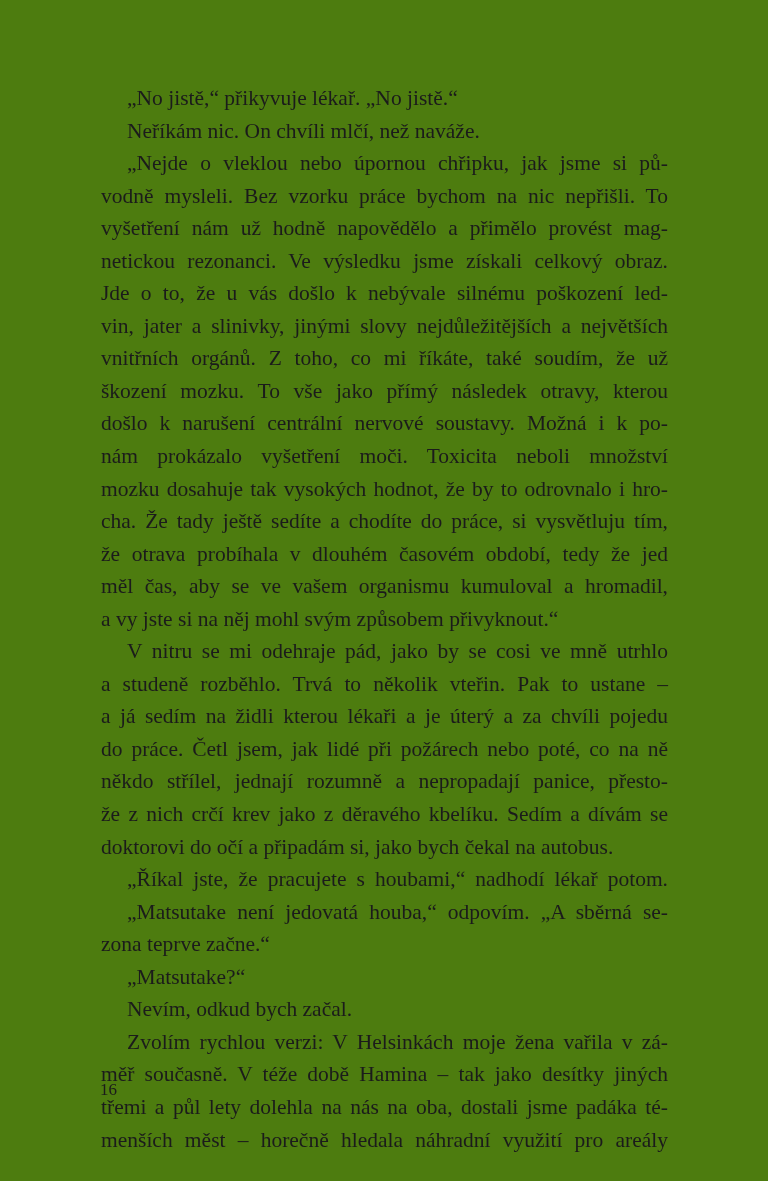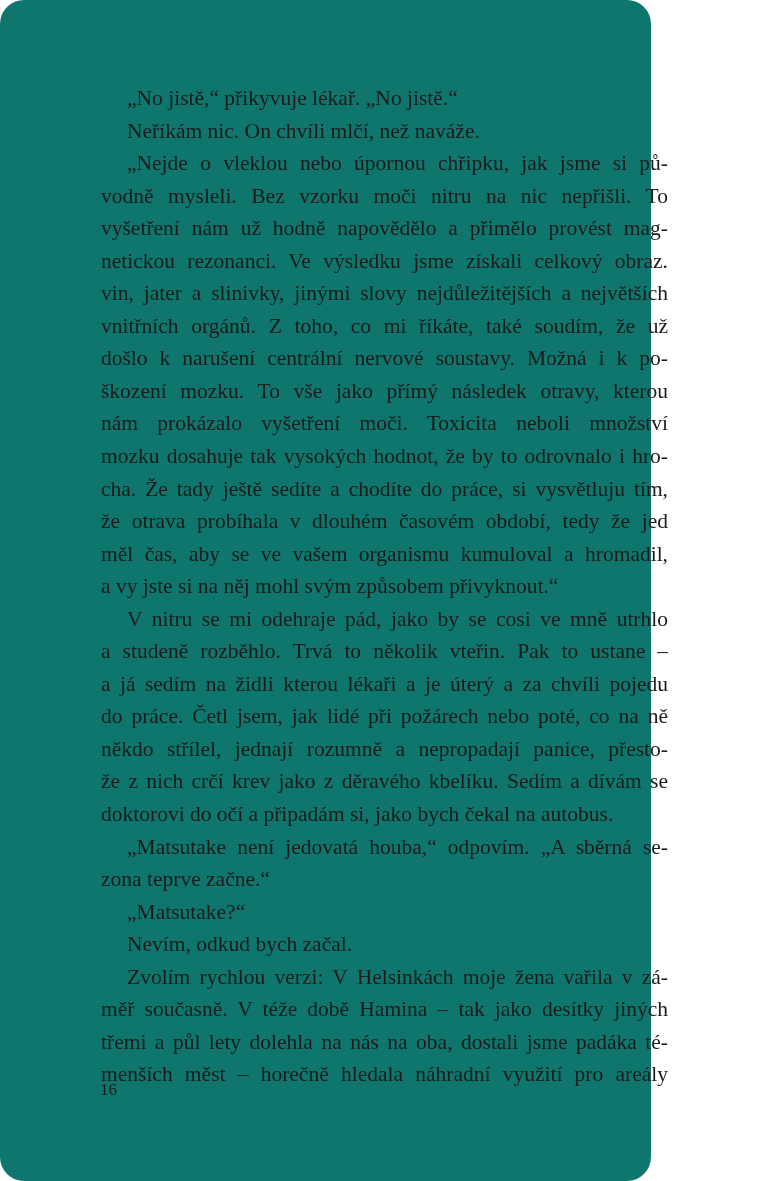--- a/index.html
+++ b/index.html
@@ -10,24 +10,23 @@
   body {
     width: 768px;
     height: 1181px;
     position: relative;
     overflow: hidden;
   }
   .page {
     position: absolute;
     left: 0;
     top: 0;
-    width: 651px;
+    width: 768px;
     height: 1181px;
-    background: #0f766e;
-    border-radius: 24px;
+    background: #4d7c0f;
   }
   .text-block {
     position: absolute;
     left: 101px;
     top: 82px;
     width: 567px;
     font-family: "Liberation Serif", "DejaVu Serif", serif;
     font-size: 21.5px;
     color: #1b1b1b;
   }
@@ -55,40 +54,42 @@
   }
 </style>
 </head>
 <body>
 
 <div class="page">
   <div class="text-block" id="text-block">
       <div class="line indent last">„No jistě,“ přikyvuje lékař. „No jistě.“</div>
       <div class="line indent last">Neříkám nic. On chvíli mlčí, než naváže.</div>
       <div class="line indent">„Nejde o vleklou nebo úpornou chřipku, jak jsme si pů-</div>
-      <div class="line">vodně mysleli. Bez vzorku moči nitru na nic nepřišli. To</div>
+      <div class="line">vodně mysleli. Bez vzorku práce bychom na nic nepřišli. To</div>
       <div class="line">vyšetření nám už hodně napovědělo a přimělo provést mag-</div>
       <div class="line">netickou rezonanci. Ve výsledku jsme získali celkový obraz.</div>
+      <div class="line">Jde o to, že u vás došlo k nebývale silnému poškození led-</div>
       <div class="line">vin, jater a slinivky, jinými slovy nejdůležitějších a největších</div>
       <div class="line">vnitřních orgánů. Z toho, co mi říkáte, také soudím, že už</div>
+      <div class="line">škození mozku. To vše jako přímý následek otravy, kterou</div>
       <div class="line">došlo k narušení centrální nervové soustavy. Možná i k po-</div>
-      <div class="line">škození mozku. To vše jako přímý následek otravy, kterou</div>
       <div class="line">nám prokázalo vyšetření moči. Toxicita neboli množství</div>
       <div class="line">mozku dosahuje tak vysokých hodnot, že by to odrovnalo i hro-</div>
       <div class="line">cha. Že tady ještě sedíte a chodíte do práce, si vysvětluju tím,</div>
       <div class="line">že otrava probíhala v dlouhém časovém období, tedy že jed</div>
       <div class="line">měl čas, aby se ve vašem organismu kumuloval a hromadil,</div>
       <div class="line last">a vy jste si na něj mohl svým způsobem přivyknout.“</div>
       <div class="line indent">V nitru se mi odehraje pád, jako by se cosi ve mně utrhlo</div>
       <div class="line">a studeně rozběhlo. Trvá to několik vteřin. Pak to ustane –</div>
       <div class="line">a já sedím na židli kterou lékaři a je úterý a za chvíli pojedu</div>
       <div class="line">do práce. Četl jsem, jak lidé při požárech nebo poté, co na ně</div>
       <div class="line">někdo střílel, jednají rozumně a nepropadají panice, přesto-</div>
       <div class="line">že z nich crčí krev jako z děravého kbelíku. Sedím a dívám se</div>
       <div class="line last">doktorovi do očí a připadám si, jako bych čekal na autobus.</div>
+      <div class="line indent">„Říkal jste, že pracujete s houbami,“ nadhodí lékař potom.</div>
       <div class="line indent">„Matsutake není jedovatá houba,“ odpovím. „A sběrná se-</div>
       <div class="line last">zona teprve začne.“</div>
       <div class="line indent last">„Matsutake?“</div>
       <div class="line indent last">Nevím, odkud bych začal.</div>
       <div class="line indent">Zvolím rychlou verzi: V Helsinkách moje žena vařila v zá-</div>
       <div class="line">měř současně. V téže době Hamina – tak jako desítky jiných</div>
       <div class="line">třemi a půl lety dolehla na nás na oba, dostali jsme padáka té-</div>
       <div class="line">menších měst – horečně hledala náhradní využití pro areály</div>
     </div>
   <div class="page-number">16</div>

